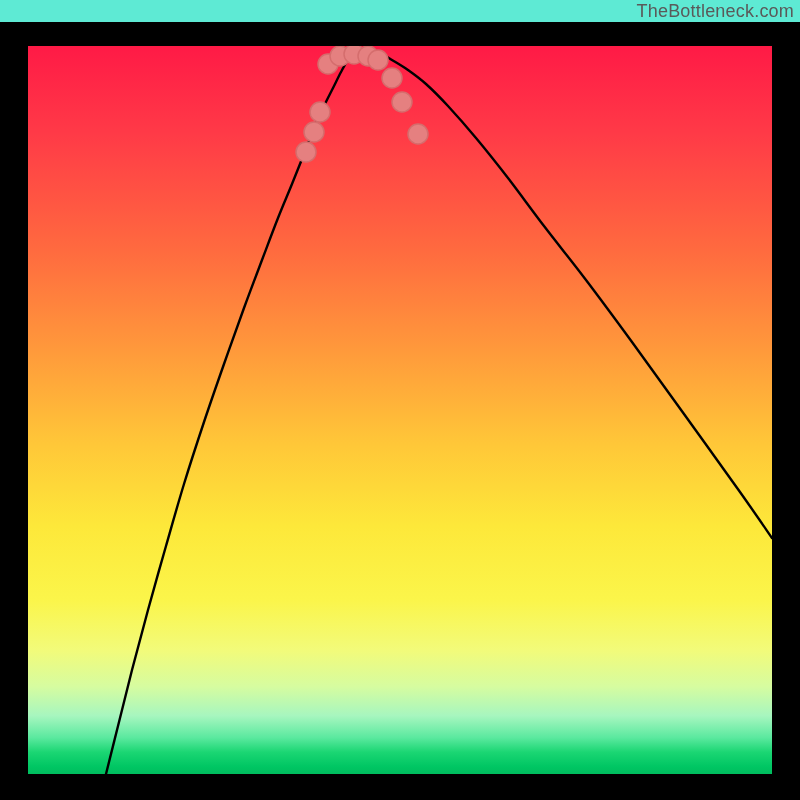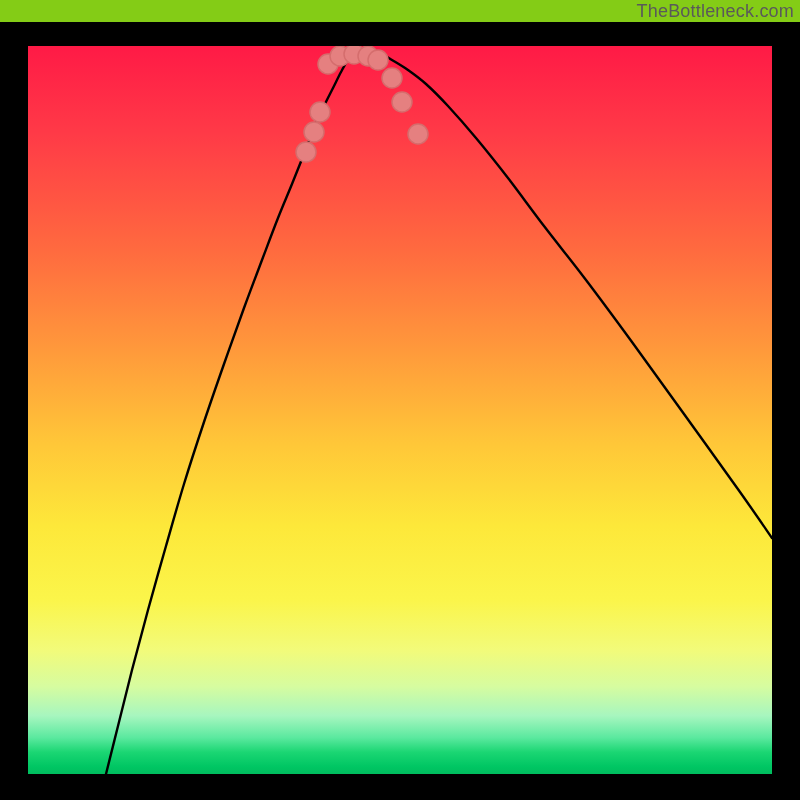--- a/index.html
+++ b/index.html
@@ -52,21 +52,21 @@
     width: 744px;
     height: 728px;
     pointer-events: none;
   }
   .attribution-bar {
     position: absolute;
     top: 0;
     left: 0;
     width: 800px;
     height: 22px;
-    background: #84cc16;
+    background: #5eead4;
   }
   .attribution {
     position: absolute;
     top: 1px;
     right: 6px;
     color: #5a5a5a;
     font-size: 18px;
     font-weight: 500;
     letter-spacing: 0.2px;
   }

